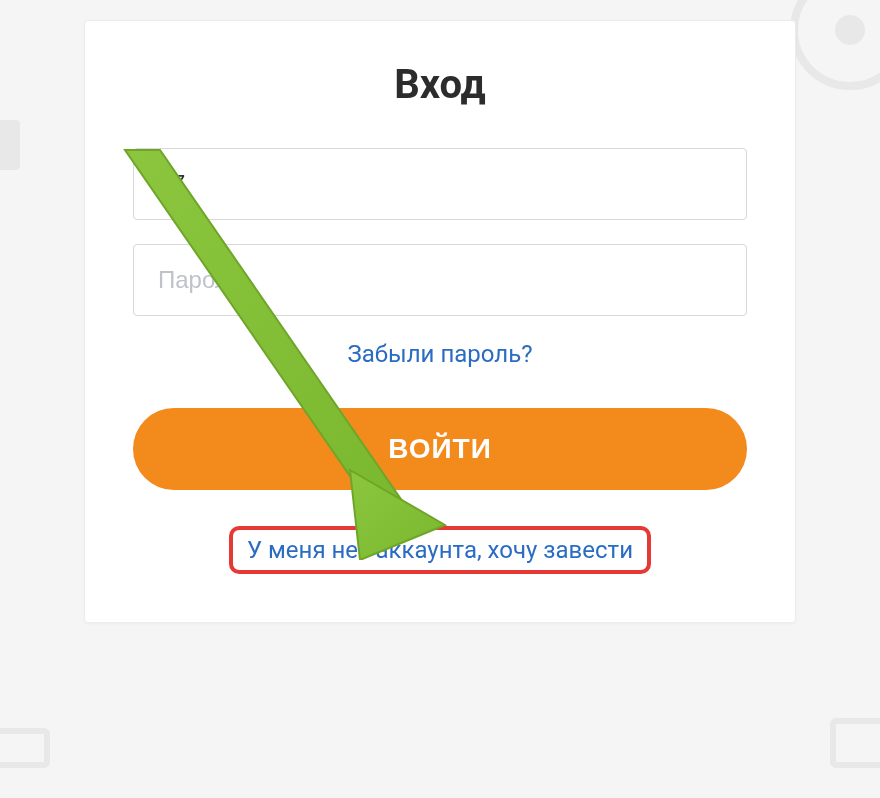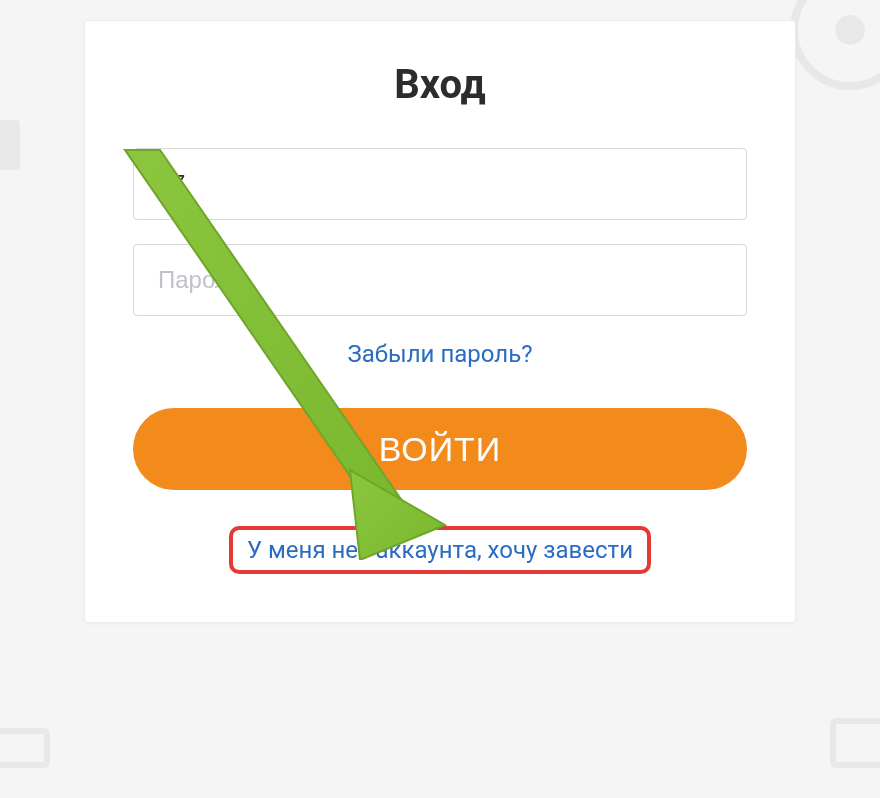--- a/index.html
+++ b/index.html
@@ -105,23 +105,23 @@
       text-decoration: none;
       cursor: pointer;
     }
     .login-button {
       width: 100%;
       height: 82px;
       background: #f38a1c;
       border: none;
       border-radius: 41px;
       color: #fff;
-      font-size: 34px;
+      font-size: 28px;
       letter-spacing: 1px;
-      font-weight: 400;
+      font-weight: 700;
       cursor: pointer;
       margin-bottom: 36px;
     }
     .register-row {
       text-align: center;
     }
     .register-link {
       display: inline-block;
       color: #2a6cc2;
       font-size: 24px;

